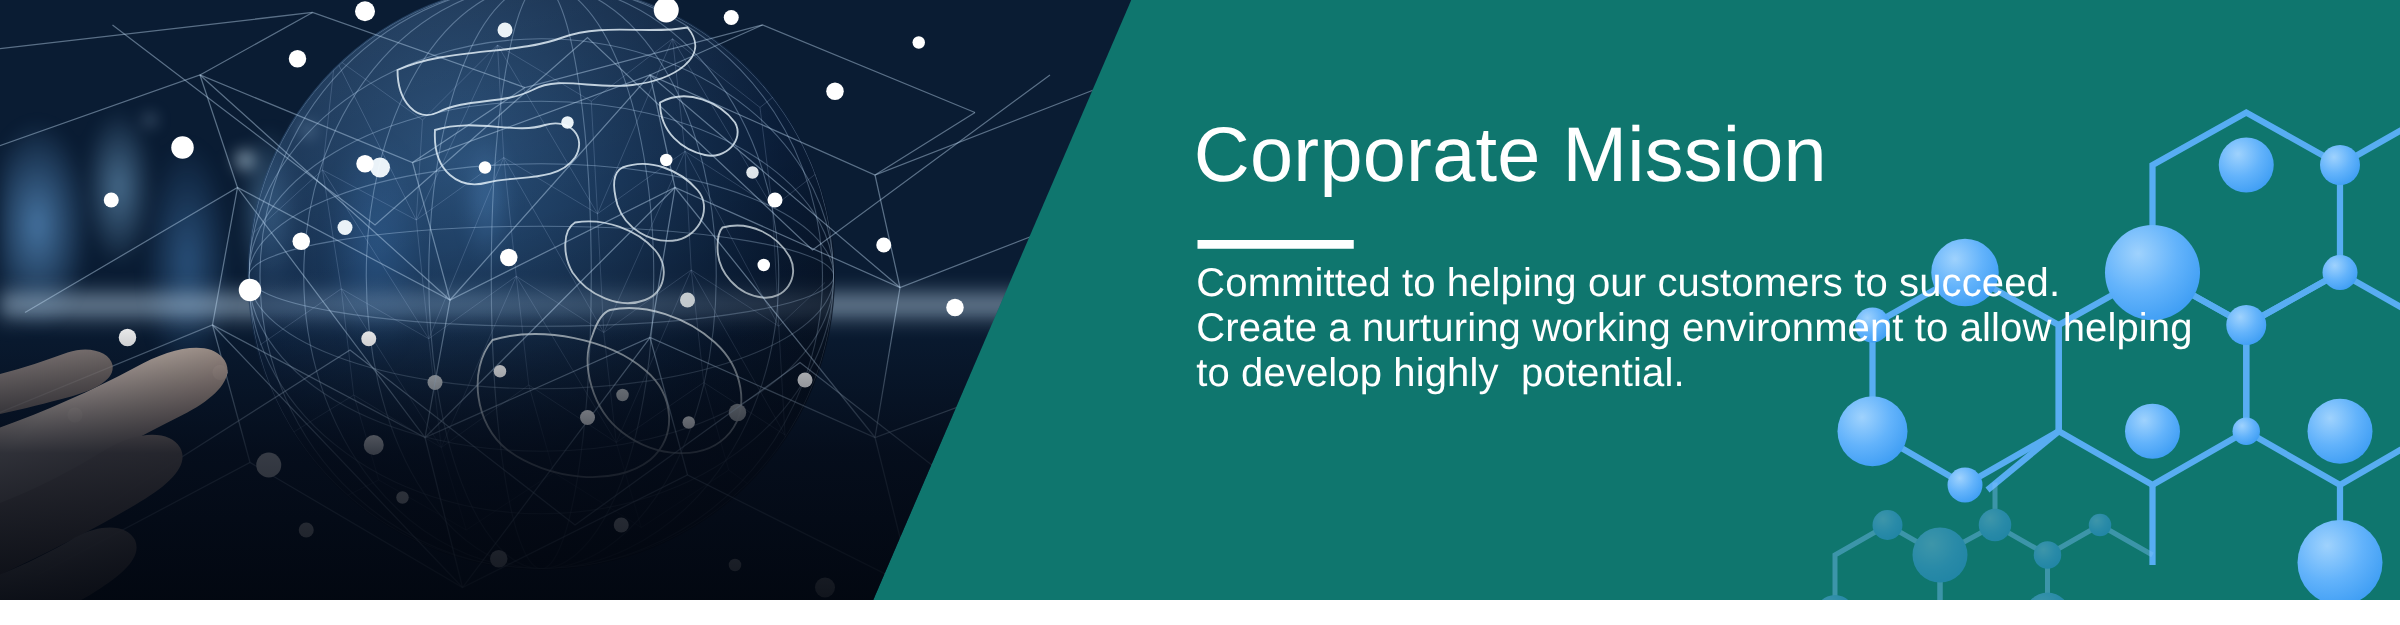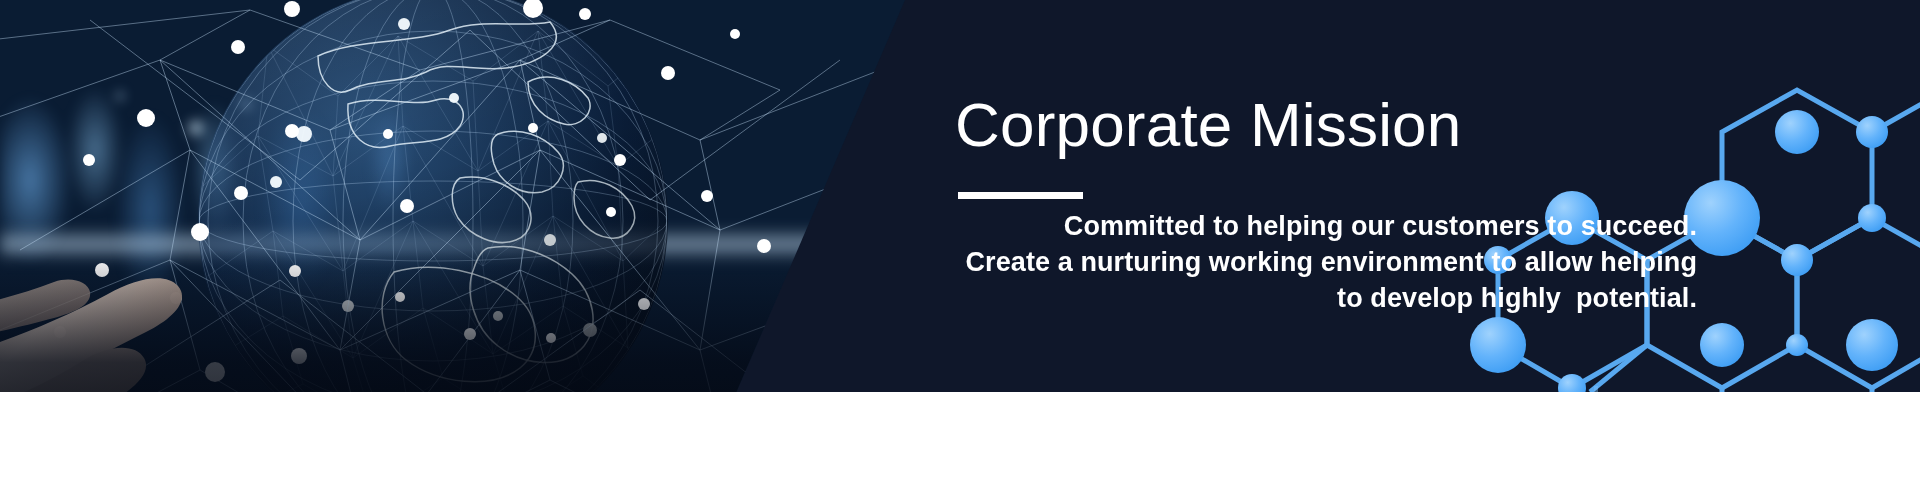--- a/index.html
+++ b/index.html
@@ -1,22 +1,21 @@
 <!DOCTYPE html>
 <html><head>
 <meta charset="utf-8">
 <style>
   html,body{margin:0;padding:0;background:#ffffff;}
   .banner{
     position:relative;
-    width:1920px;height:392px;
+    width:1920px;height:480px;
     overflow:hidden;
-    background:#0f172a;
+    background:#0f766e;
     font-family:"Liberation Sans", sans-serif;
-    text-align:right;
   }
 
   
   .photo-panel{
     position:absolute;left:0;top:0;width:960px;height:500px;
     clip-path:polygon(0 0, 905px 0, 690px 500px, 0 500px);
     overflow:hidden;
     background:#0a1c33;
   }
   
@@ -103,22 +102,22 @@
   .divider{
     position:absolute;left:3px;top:192px;
     width:125px;height:7px;
     background:#ffffff;
   }
   .mission-lines{
     position:absolute;left:2px;top:208px;
     width:740px;
   }
   .mission-line{
-    font-size:27px;
-    font-weight:700;
+    font-size:32px;
+    font-weight:400;
     color:#ffffff;
     line-height:36px;
     letter-spacing:0.1px;
     white-space:pre;
   }
 </style>
 </head>
 <body>
 
 <div class="banner">

